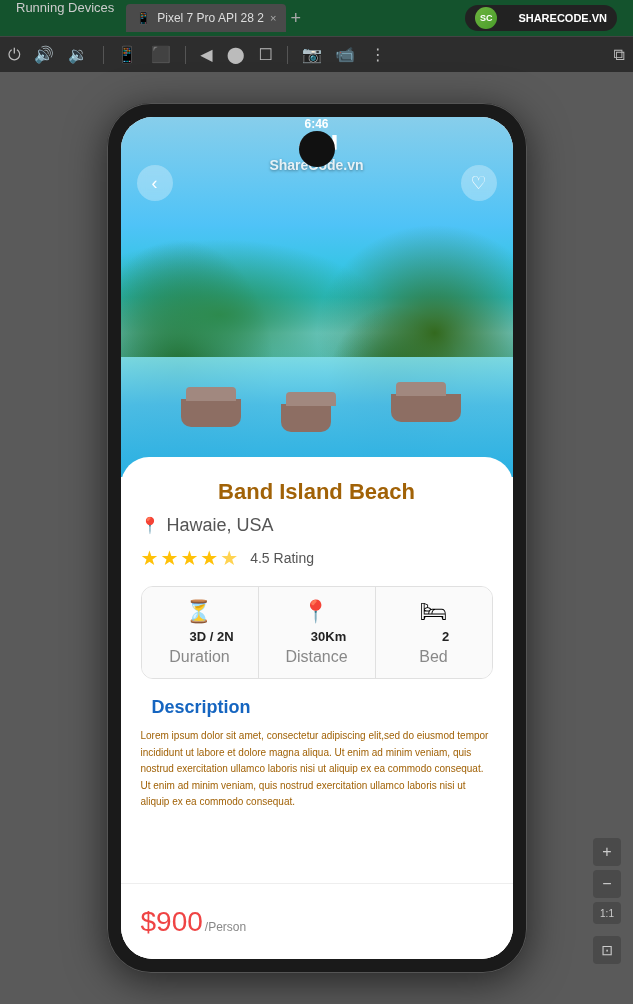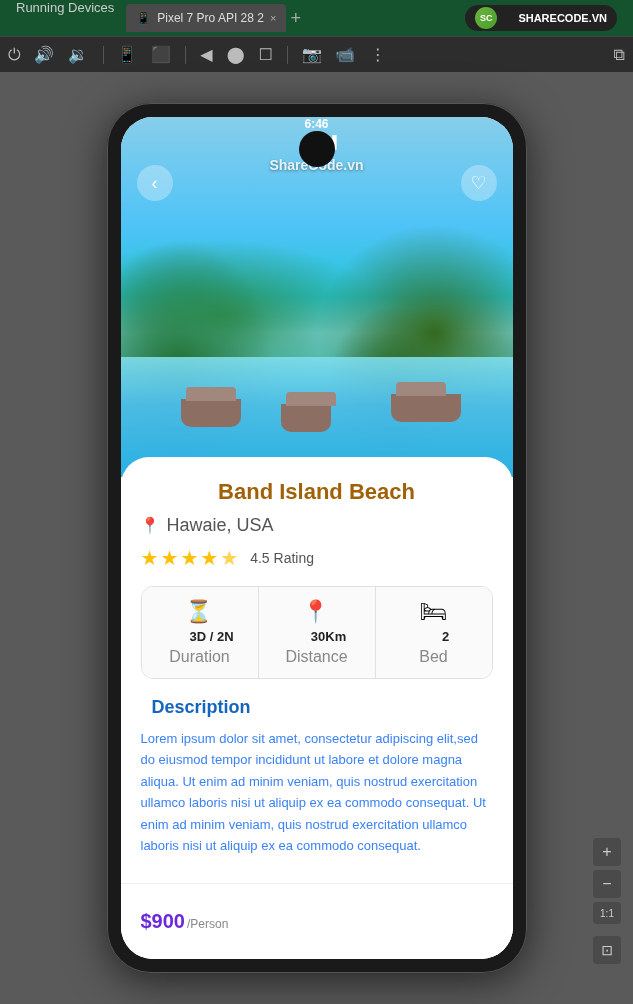--- a/index.html
+++ b/index.html
@@ -407,22 +407,22 @@
 
     
     .section-title {
       font-size: 18px;
       font-weight: 700;
       color: #1565c0;
       margin-bottom: 10px;
       margin-left: 11px;
     }
     .description-text {
-      font-size: 13px;
-      color: #3b82f6;
+      font-size: 10px;
+      color: #a16207;
       line-height: 1.65;
     }
 
     
     .bottom-bar {
       position: absolute;
       bottom: 0;
       left: 0;
       right: 0;
       height: 76px;
@@ -433,23 +433,23 @@
       justify-content: space-between;
       padding: 0 20px;
       border-radius: 0 0 32px 32px;
     }
     .price-area {
       display: flex;
       align-items: baseline;
       gap: 2px;
     }
     .price-value {
-      font-size: 20px;
-      font-weight: 700;
-      color: #6d28d9;
+      font-size: 28px;
+      font-weight: 400;
+      color: #ef4444;
     }
     .price-unit {
       font-size: 12px;
       color: #888;
     }
     .add-to-cart-btn {
       background: linear-gradient(135deg, #42a5f5, #1e88e5);
       color: white;
       border: none;
       border-radius: 24px;

